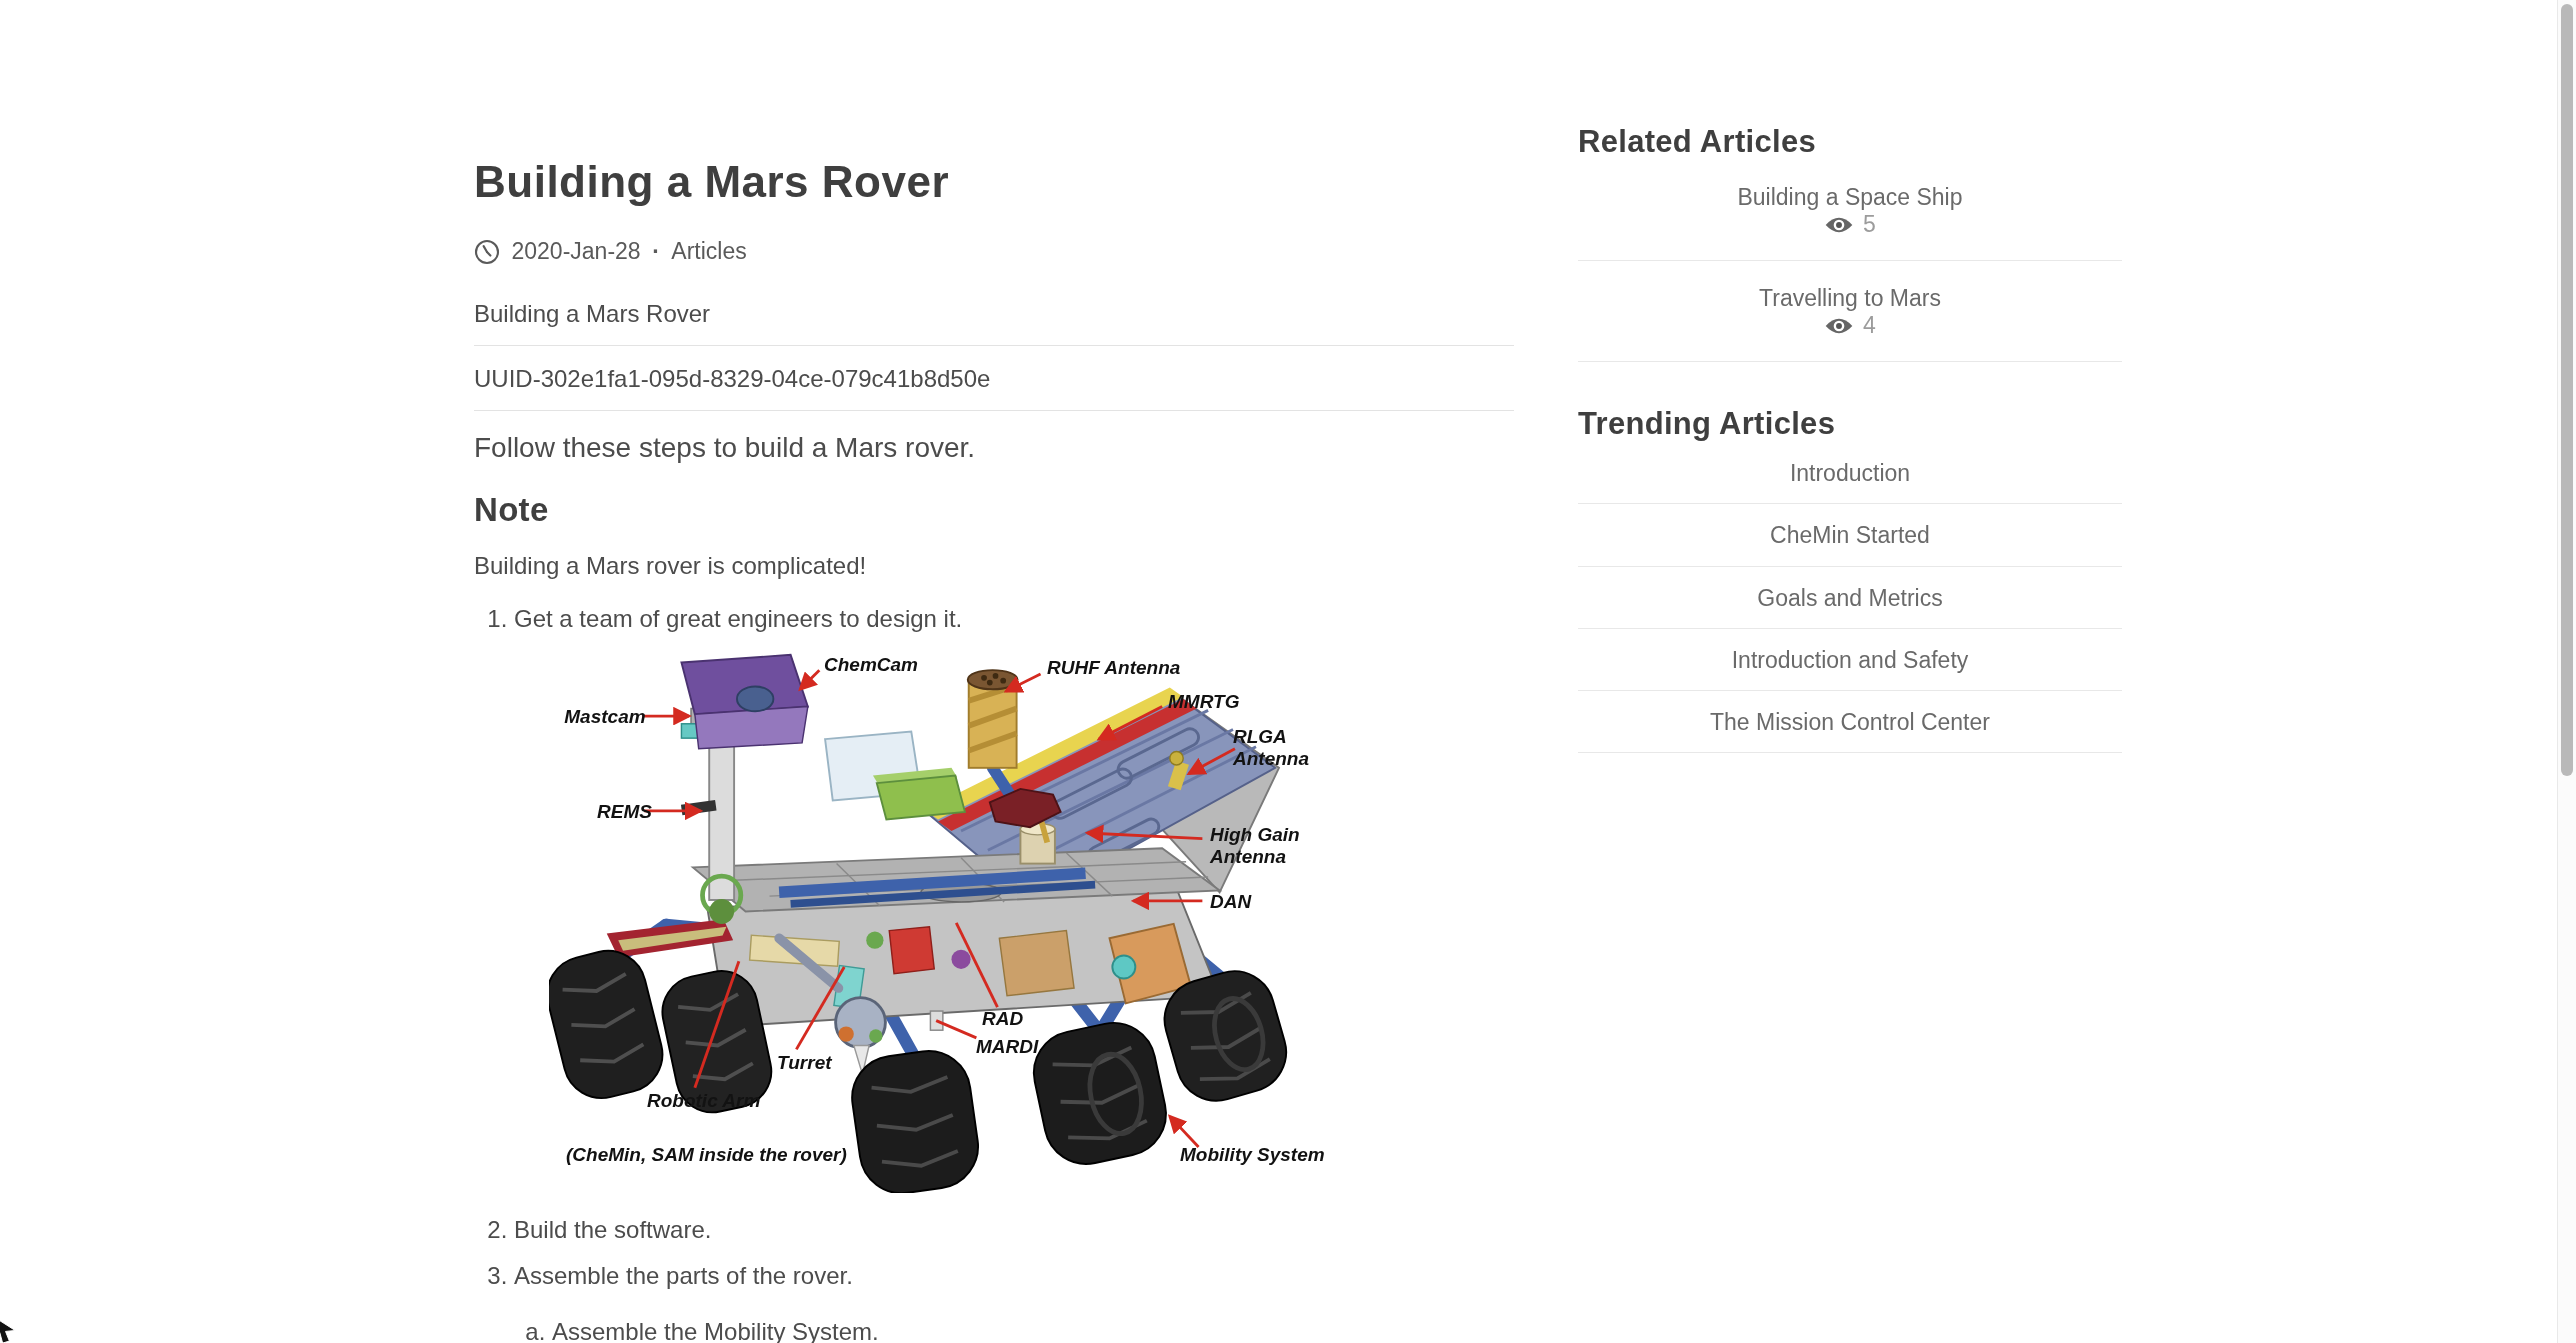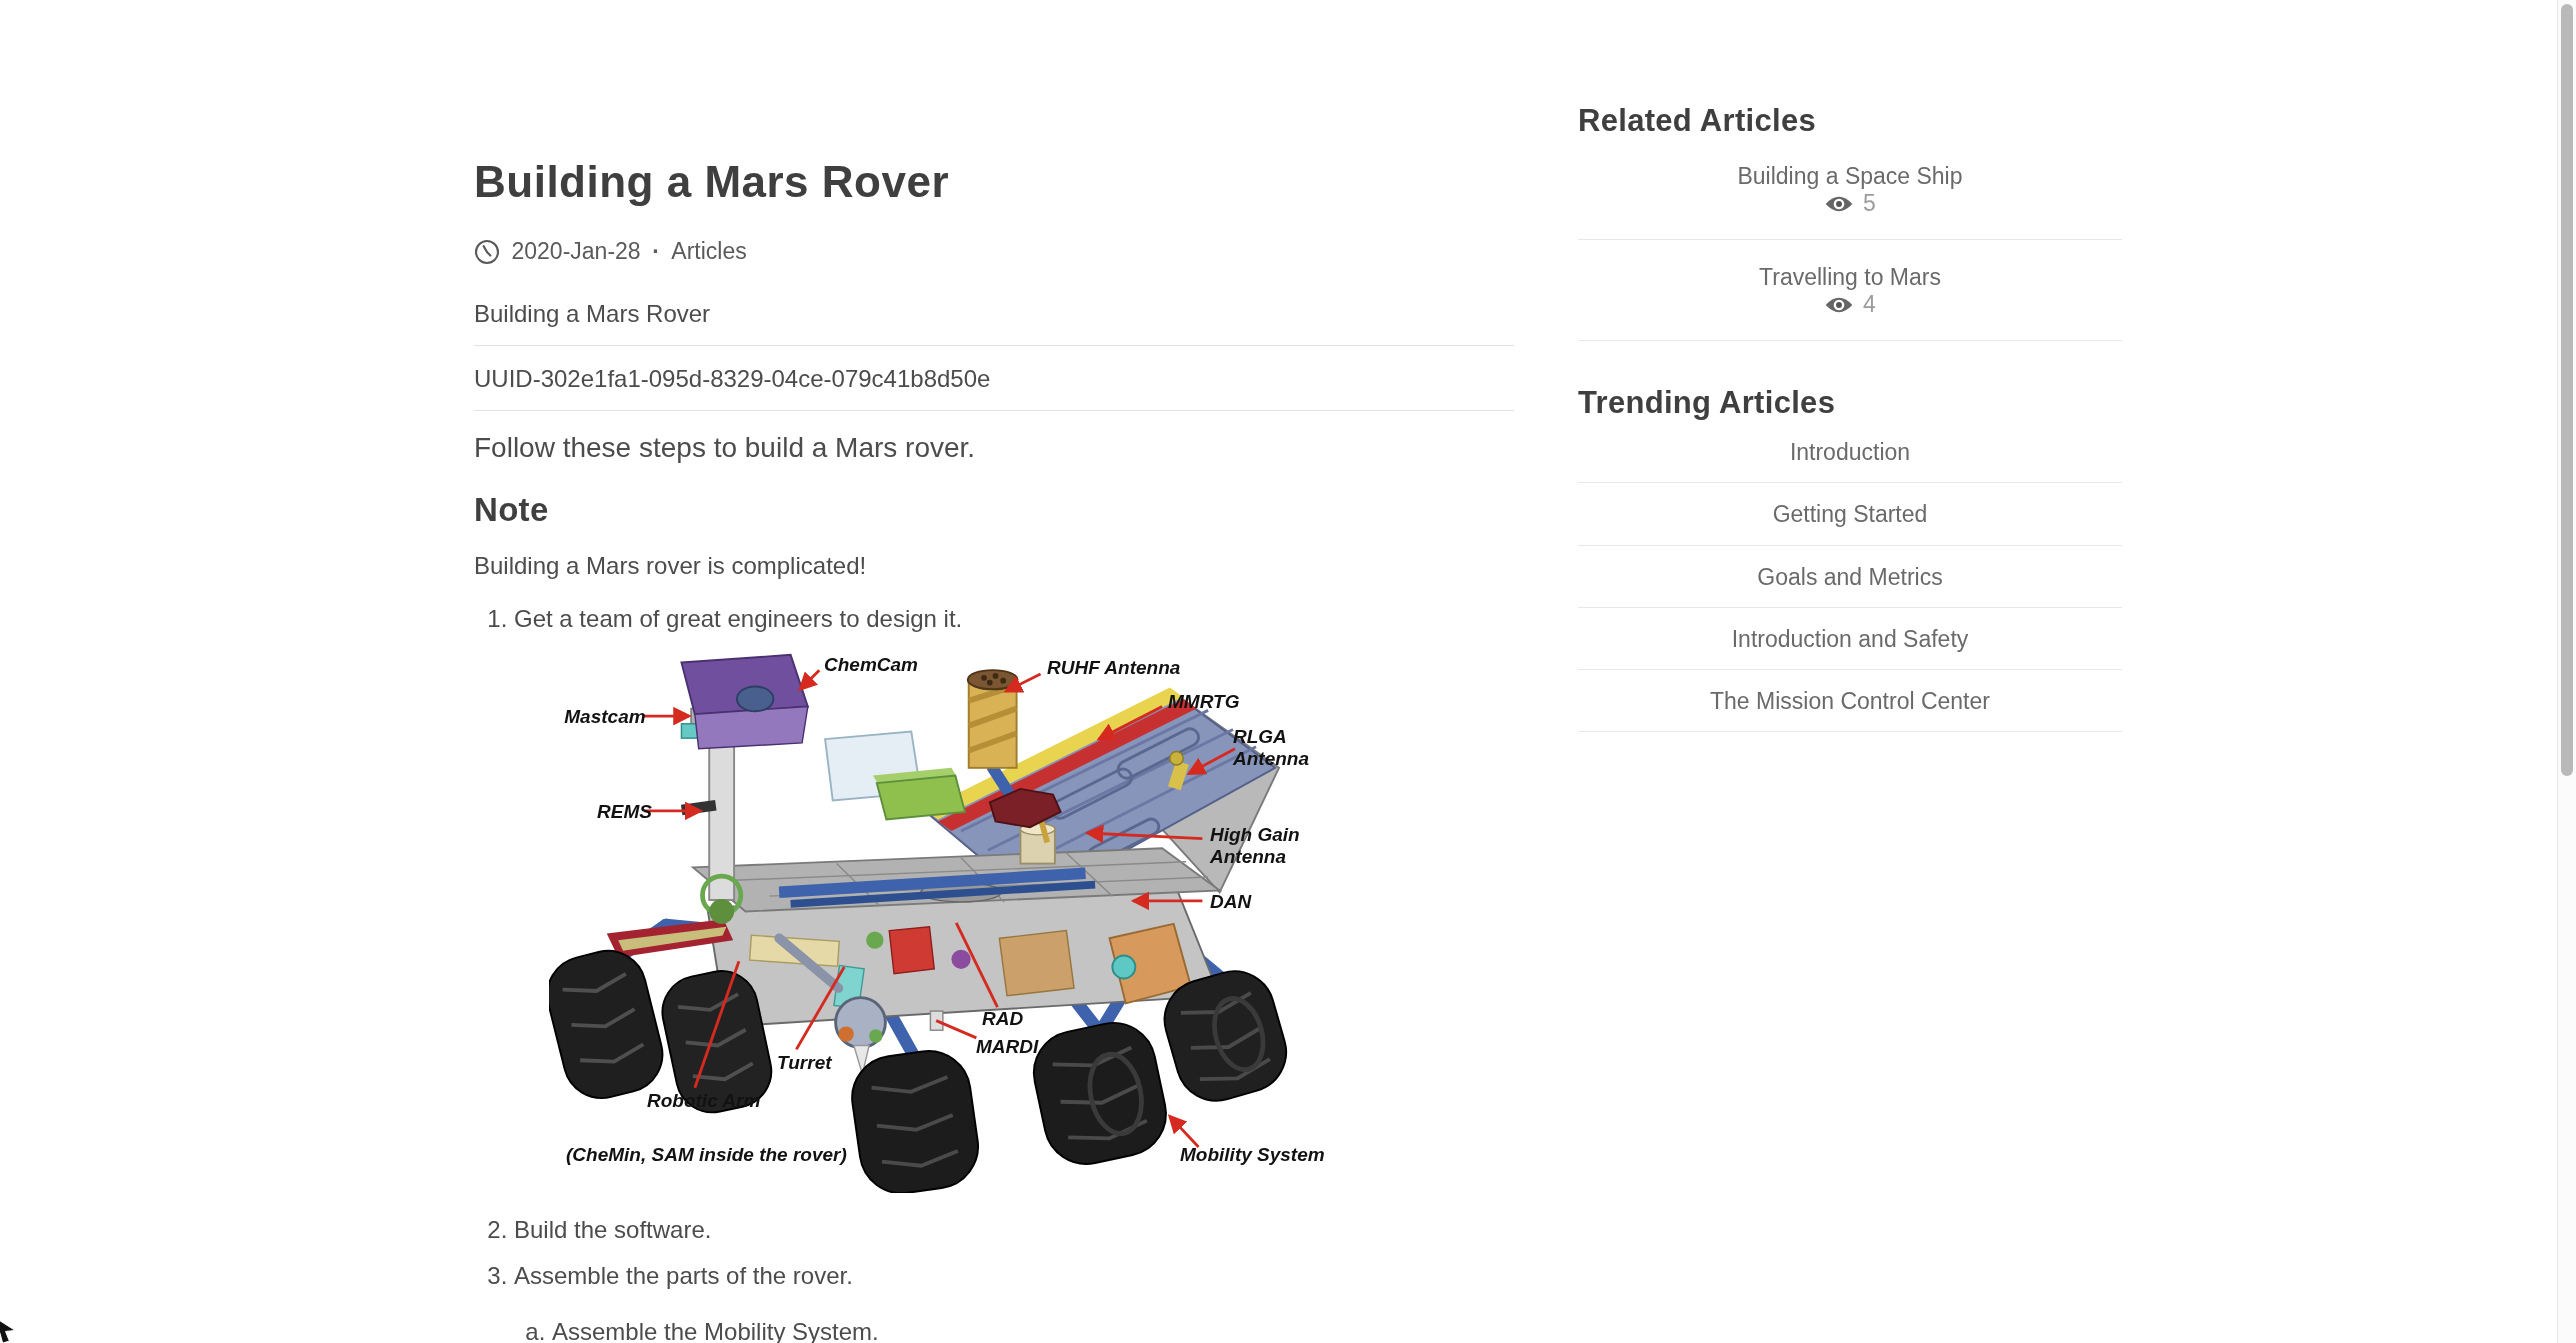--- a/index.html
+++ b/index.html
@@ -50,21 +50,21 @@
   ol.sub > li { margin-top:19px; line-height:31px; }
 
   
   .figure { position:relative; width:759px; height:542px; margin:17px 0 21px 35px;font-style:italic; }
   .figure svg.art { position:absolute; left:0; top:0; }
   .dlabel { position:absolute; font-size:19px; font-weight:bold; color:#121212; line-height:22px; white-space:nowrap; }
   .dlabel.wrap { white-space:normal; }
 
   
   .sidebar { position:absolute; left:1578px; top:103px; width:544px; }
-  .side-h { font-size:31px; font-weight:bold; color:#3f3f3f; letter-spacing:0.3px; }
+  .side-h { font-size:31px; font-weight:bold; color:#3f3f3f; margin-top:21px; letter-spacing:0.3px; }
   .side-h.second { margin-top:44px; }
   .side-item {
     display:flex; align-items:center; justify-content:space-between;
     padding:24px 1.9px 22px; border-bottom:1px solid #e8e8e8;
     font-size:23px; color:#6a6a6a; cursor:pointer;flex-direction:column;
   }
   .side-item.slim { padding:18px 1.9px 16.3px; }
   .views { display:flex; align-items:center; color:#9c9c9c; font-size:23px; }
   .views svg { margin-right:8.6px; }
 
@@ -313,21 +313,21 @@
         <span>4</span>
       </span>
     </div>
 
     <h2 class="side-h second">Trending Articles</h2>
 
     <div class="side-item slim">
       <span>Introduction</span>
     </div>
     <div class="side-item slim">
-      <span>Getting Started</span>
+      <span>CheMin Started</span>
     </div>
     <div class="side-item slim">
       <span>Goals and Metrics</span>
     </div>
     <div class="side-item slim">
       <span>Introduction and Safety</span>
     </div>
     <div class="side-item slim">
       <span>The Mission Control Center</span>
     </div>

